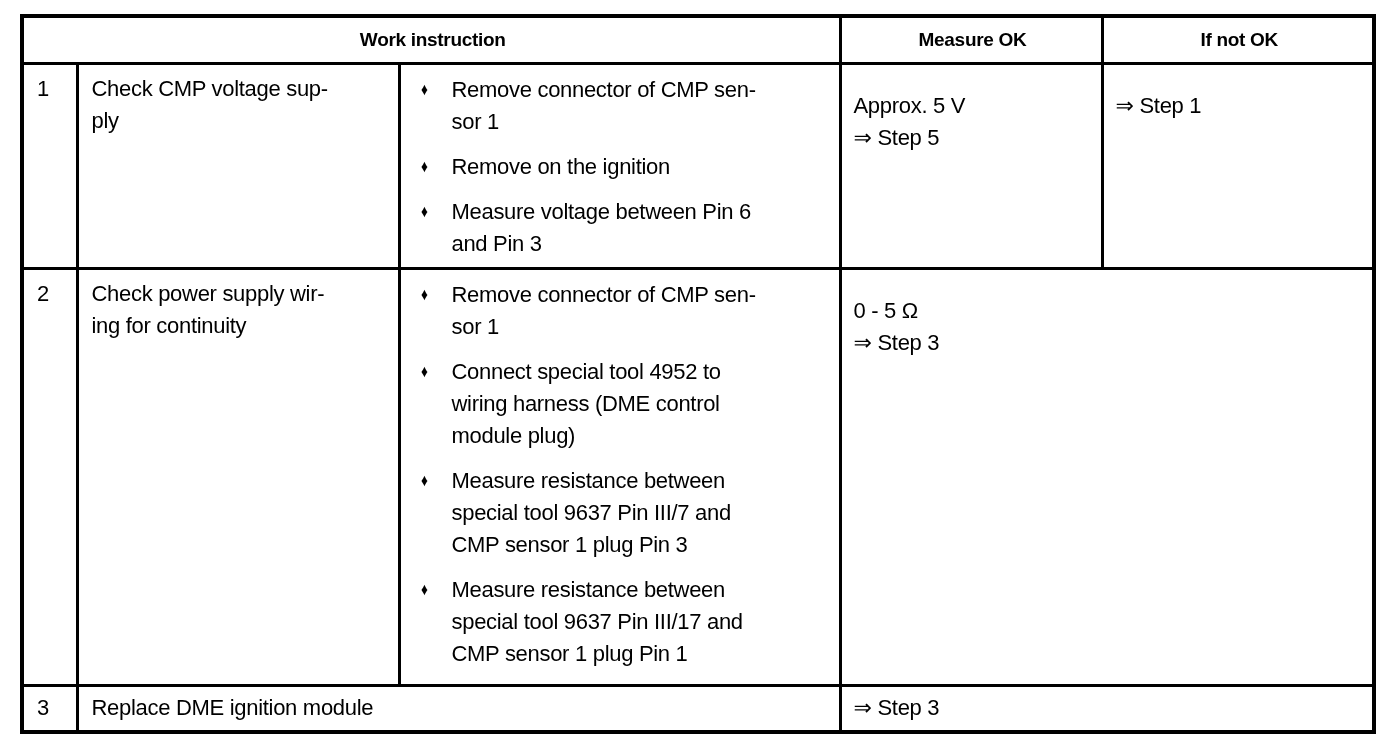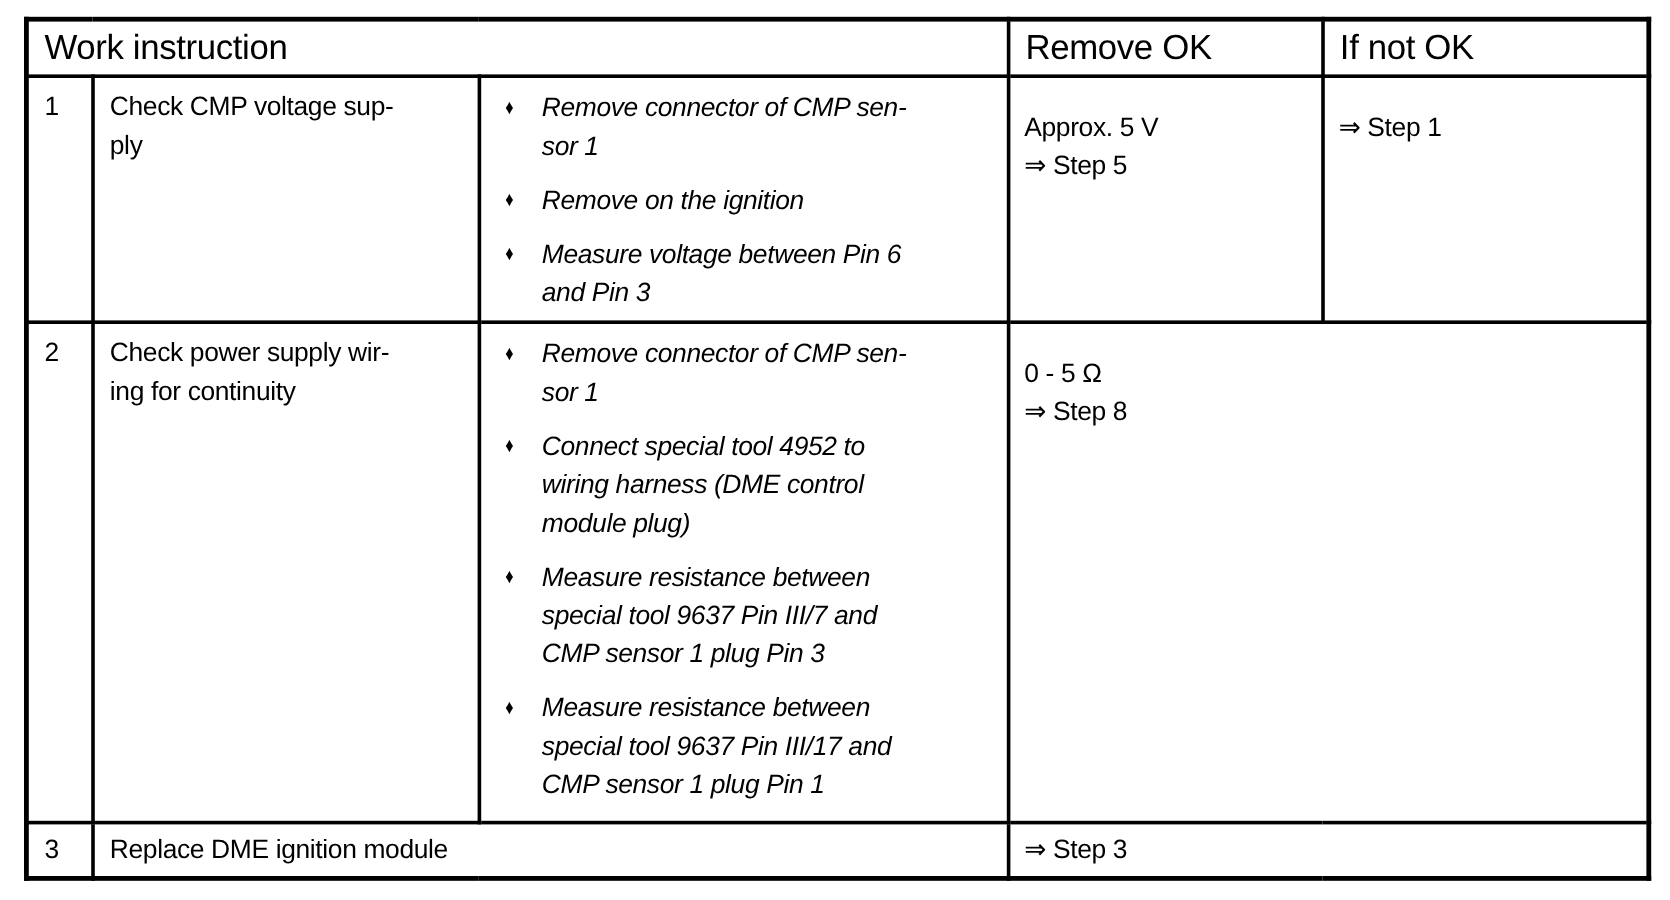--- a/index.html
+++ b/index.html
@@ -23,23 +23,23 @@
   }
   .wi-table th, .wi-table td {
     border: 3px solid #000000;
     font-size: 22px;
     letter-spacing: -0.3px;
     line-height: 32px;
     vertical-align: top;
     overflow: hidden;
   }
   .wi-table th {
-    font-size: 29px;
-    font-weight: normal;
-    text-align: left;
+    font-size: 19px;
+    font-weight: bold;
+    text-align: center;
     vertical-align: middle;
     padding: 2px 10px 2px 13px;
     white-space: nowrap;
   }
   tr.r-header { height: 47px; }
   tr.r-1 { height: 205px; }
   tr.r-2 { height: 417px; }
   tr.r-3 { height: 47px; }
   td.step-cell {
     padding: 8px 4px 4px 13px;
@@ -70,40 +70,39 @@
     flex: none;
     width: 31px;
     font-size: 17px;
     line-height: 32px;
     transform: scaleX(0.8);
     transform-origin: left center;
   }
   .bullet-text {
     flex: 1;
     white-space: pre-line;
-    font-style: italic;
   }
 </style>
 </head>
 <body>
 
 <div class="page">
   <table class="wi-table">
     <colgroup>
       <col style="width:55px">
       <col style="width:322px">
       <col style="width:441px">
       <col style="width:262px">
       <col style="width:272px">
     </colgroup>
 
     <tbody>
         <tr class="r-header">
       <th colspan="3">Work instruction</th>
-      <th>Remove OK</th>
+      <th>Measure OK</th>
       <th>If not OK</th>
     </tr>
 
     <tr class="r-1">
       <td class="step-cell">1</td>
       <td class="task-cell multiline">Check CMP voltage sup-
 ply</td>
       <td class="procedure-cell">
         <div class="bullet-item">
           <span class="bullet-glyph">♦</span>
@@ -148,21 +147,21 @@
 CMP sensor 1 plug Pin 3</span>
         </div>
         <div class="bullet-item">
           <span class="bullet-glyph">♦</span>
           <span class="bullet-text">Measure resistance between
 special tool 9637 Pin III/17 and
 CMP sensor 1 plug Pin 1</span>
         </div>
       </td>
       <td class="ok-cell multiline" colspan="2">0 - 5 Ω
-⇒ Step 8</td>
+⇒ Step 3</td>
     </tr>
 
     <tr class="r-3">
       <td class="step-cell">3</td>
       <td class="task-cell" colspan="2">Replace DME ignition module</td>
       <td class="ok-cell" colspan="2">⇒ Step 3</td>
     </tr>
   </tbody>
     </table>
 </div>

